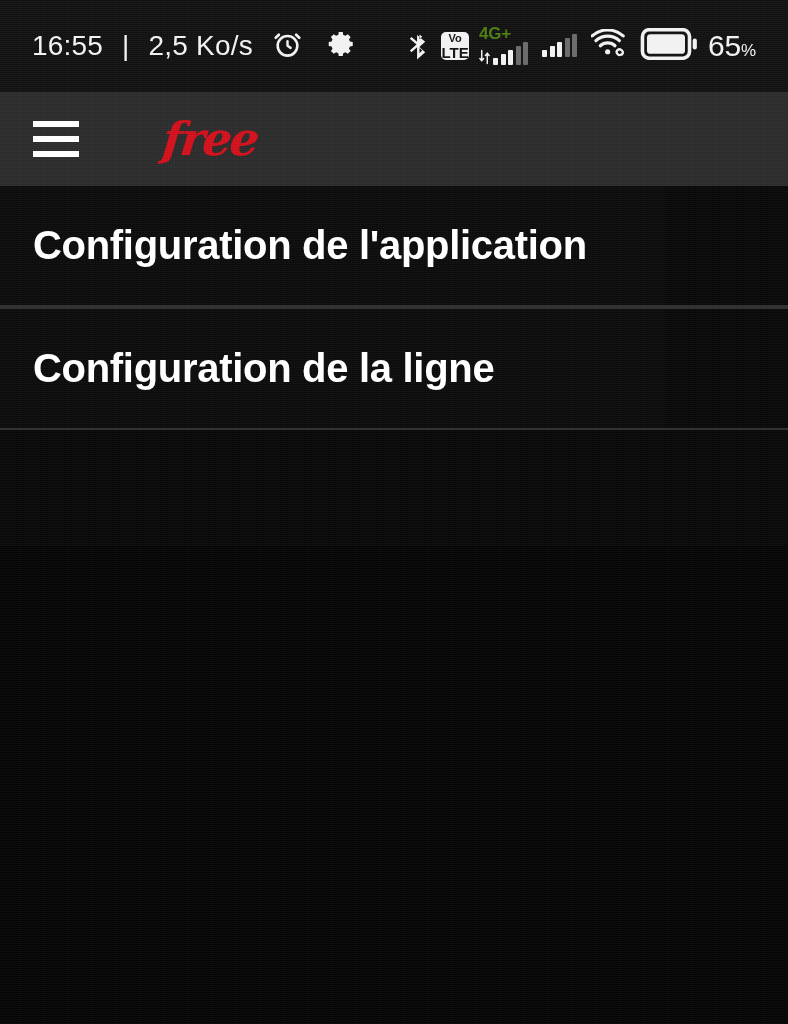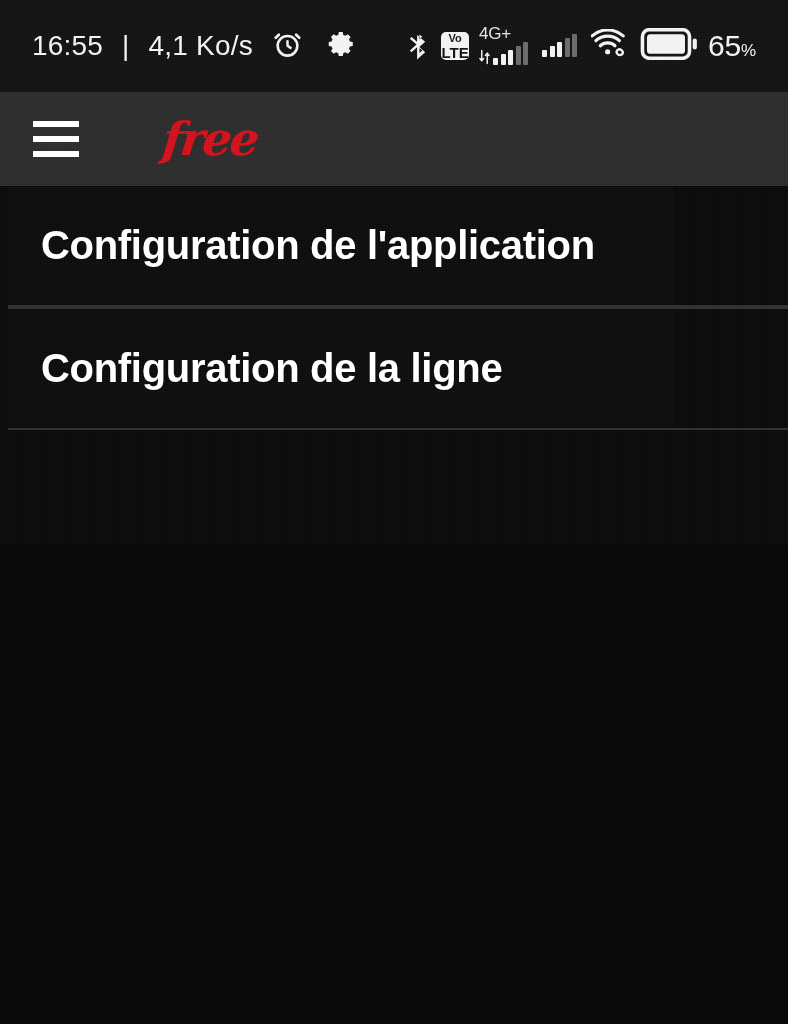--- a/index.html
+++ b/index.html
@@ -86,23 +86,23 @@
   
   .sig-group {
     position: relative;
     display: flex;
     flex-direction: column;
     align-items: flex-start;
     justify-content: flex-end;
     height: 38px;
   }
   .net-label {
-    color: #e5e5e5;
+    color: #4d7c0f;
     font-size: 17px;
-    font-weight: 400;
+    font-weight: 700;
     line-height: 1;
     margin-bottom: 1px;
     letter-spacing: -.3px;
     margin-top: 12px;
   }
   .bars {
     display: flex;
     align-items: flex-end;
     gap: 2.5px;
     height: 22px;
@@ -176,21 +176,21 @@
     color: #ffffff;
     font-size: 30px;
     font-weight: 400;
     letter-spacing: .4px;
     white-space: nowrap;
   }
 
   
   .list {
     position: absolute;
-    top: 186px; left: 8px;
+    top: 186px; left: 0;
     width: 665px;
     background: #0b0b0b;
   }
   .list-item {
     position: relative;
     height: 119px;
     display: flex;
     align-items: center;
     padding-left: 33px;
     box-sizing: border-box;
@@ -221,21 +221,21 @@
 </head>
 <body>
 
 <div id="screen">
 
   <div class="status-bar">
 
     <div class="status-left">
       <span class="status-text">16:55</span>
       <span class="status-text">|</span>
-      <span class="status-text">4,1 Ko/s</span>
+      <span class="status-text">2,5 Ko/s</span>
 
       <span class="ico">
         <svg width="31" height="31" viewBox="0 0 24 24" fill="none">
           <circle cx="12" cy="13" r="7.6" stroke="#f2f2f2" stroke-width="2"></circle>
           <path d="M12 9.4v3.6l2.4 1.6" stroke="#f2f2f2" stroke-width="1.9" stroke-linecap="round" stroke-linejoin="round"></path>
           <path d="M5.3 4.4 2.9 6.8" stroke="#f2f2f2" stroke-width="2.1" stroke-linecap="round"></path>
           <path d="M18.7 4.4l2.4 2.4" stroke="#f2f2f2" stroke-width="2.1" stroke-linecap="round"></path>
         </svg>
       </span>
 

